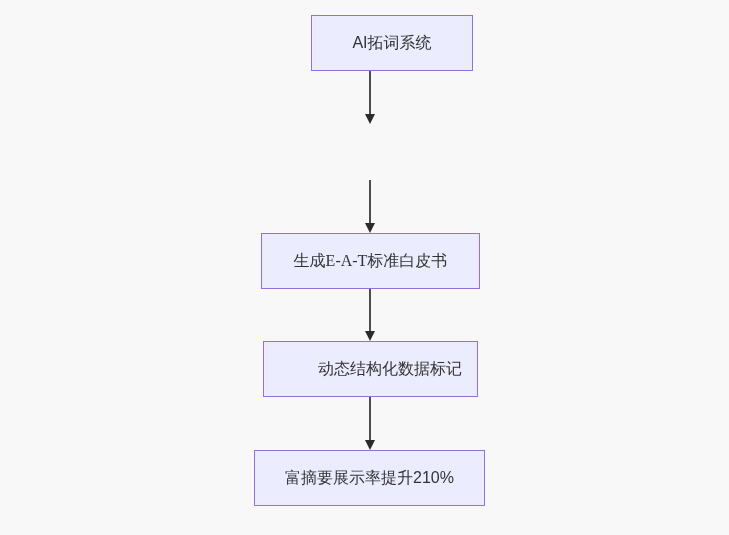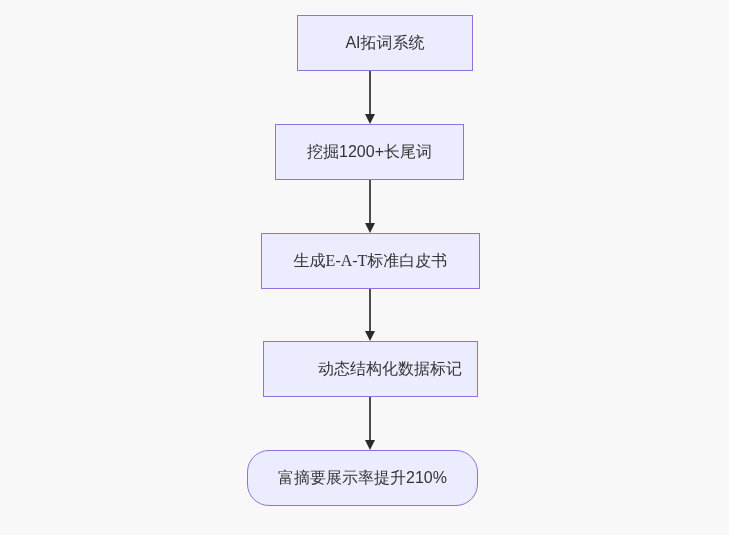--- a/index.html
+++ b/index.html
@@ -51,32 +51,29 @@
     border-left: 5px solid transparent;
     border-right: 5px solid transparent;
     border-top: 10px solid #2b2b2b;
   }
 </style>
 </head>
 <body>
 
 <div class="stage">
 
-  <div class="node" style="left:297px; top:15px; width:176px;">
+  <div class="node" style="left:311px; top:15px; width:162px;">
     <span>AI拓词系统</span>
   </div>
 
   <div class="arrow" style="left:370px; top:71px; height:53px;">
     <div class="arrow-line" style="height:43px;"></div>
     <div class="arrow-head"></div>
   </div>
 
-  <div class="node" style="left:275px; top:124px; width:189px;">
-    <span>挖掘1200+长尾词</span>
-  </div>
 
   <div class="arrow" style="left:370px; top:180px; height:53px;">
     <div class="arrow-line" style="height:43px;"></div>
     <div class="arrow-head"></div>
   </div>
 
   <div class="node" style="left:261px; top:233px; width:219px;font-family:Liberation Serif, serif;">
     <span>生成E-A-T标准白皮书</span>
   </div>
 
@@ -87,17 +84,17 @@
 
   <div class="node" style="left:263px; top:341px; width:215px;padding-left:39px;">
     <span>动态结构化数据标记</span>
   </div>
 
   <div class="arrow" style="left:370px; top:397px; height:53px;">
     <div class="arrow-line" style="height:43px;"></div>
     <div class="arrow-head"></div>
   </div>
 
-  <div class="node" style="left:247px; top:450px; width:231px;border-radius:22px;">
+  <div class="node" style="left:254px; top:450px; width:231px;">
     <span>富摘要展示率提升210%</span>
   </div>
 
 </div>
 
 </body></html>

